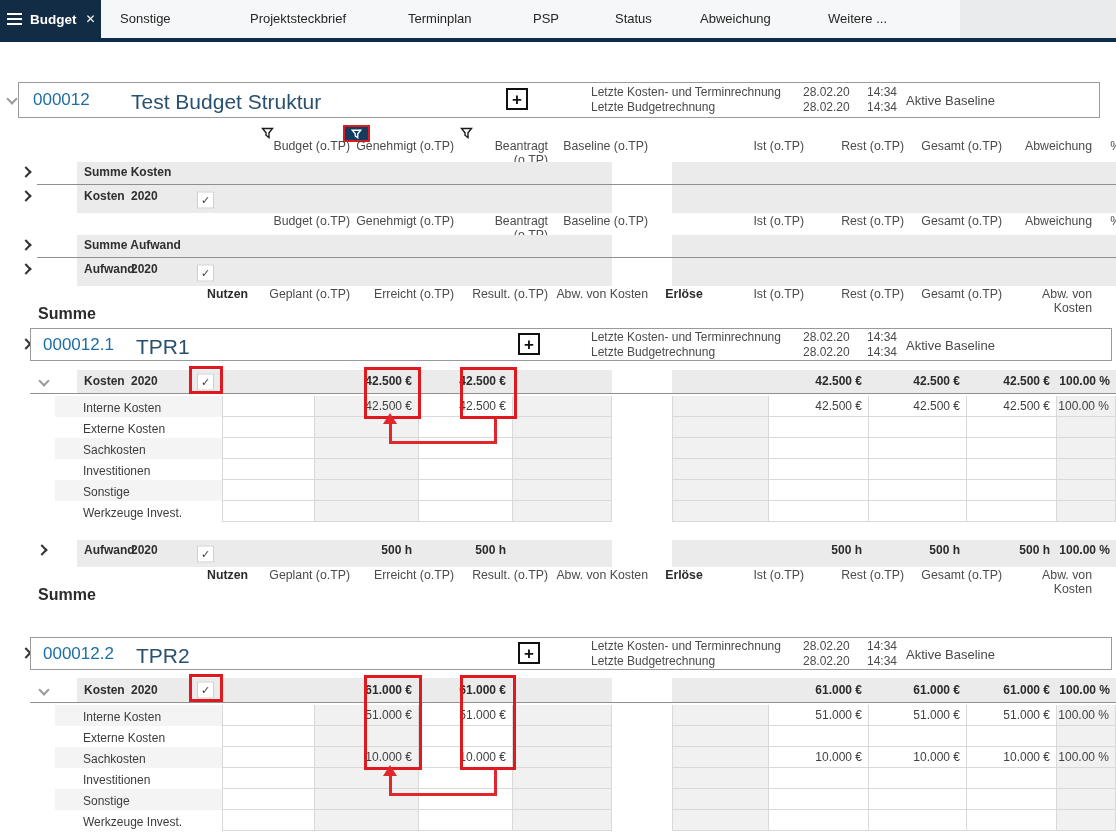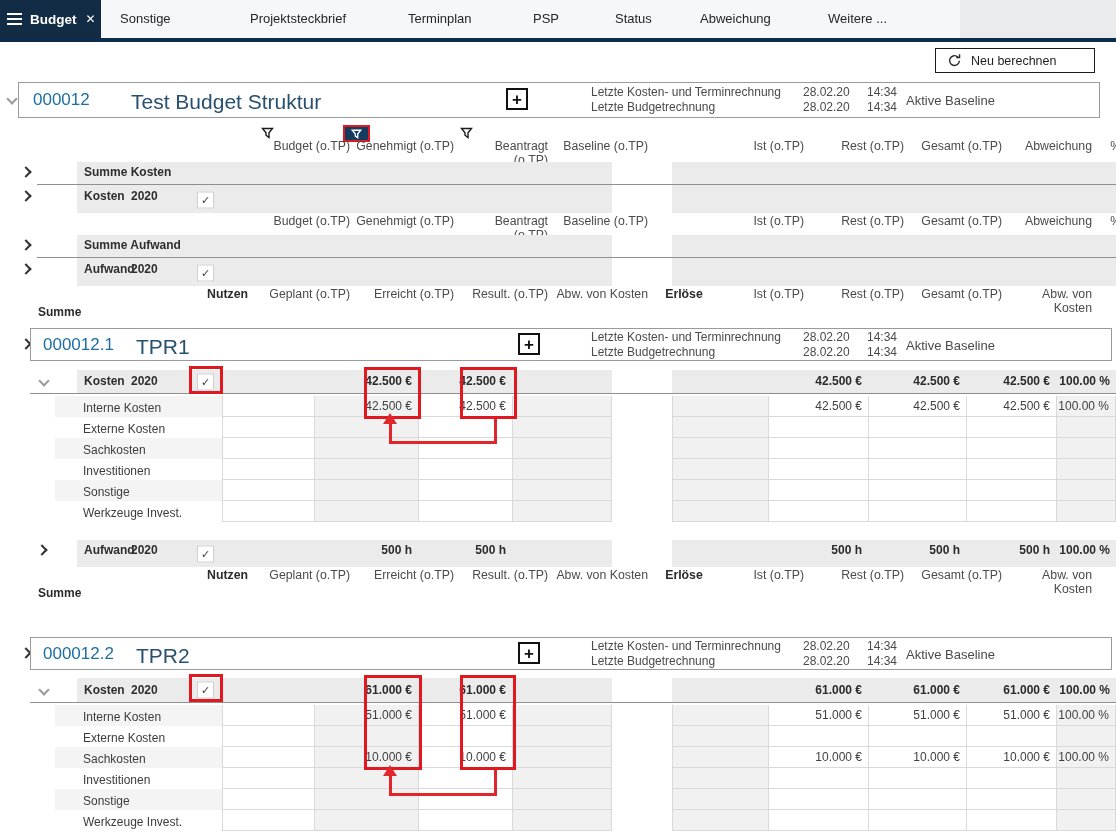--- a/index.html
+++ b/index.html
@@ -64,21 +64,21 @@
 
   .det{height:21px;line-height:21px;}
   .gc{border-left:1px solid #d9d9d9;border-bottom:1px solid #d9d9d9;}
   .det .cba,.det .cpw{border-right:1px solid #d9d9d9;}
   .sh{background:#f1f1f1;}
   .alt .cl{background:#f4f4f4;}
   .dl{padding-left:28px;font-size:12px;color:#3c3c3c;}
   .val{text-align:right;padding-right:6px;font-size:12px;color:#3f3f3f;}
 
   .divider{position:absolute;height:1px;background:#8f8f8f;}
-  .summe{position:absolute;left:38px;font-size:12px;font-weight:bold;color:#2b2b2b;}
+  .summe{position:absolute;left:38px;font-size:16px;font-weight:bold;color:#2b2b2b;}
 
   
   .funnel{position:absolute;}
   .funring{position:absolute;left:343px;top:125px;width:23px;height:13px;border:2px solid #e01920;background:#143c61;display:flex;align-items:center;justify-content:center;}
 
   
   .redbox{position:absolute;border:3px solid #e01920;box-sizing:border-box;z-index:5;}
   .redline{position:absolute;background:#e0272c;z-index:5;}
   .redhead{position:absolute;width:0;height:0;border-left:7px solid transparent;border-right:7px solid transparent;border-bottom:11px solid #e0272c;z-index:5;}
 </style>
@@ -100,27 +100,20 @@
     </div>
     <span class="tab" style="left:120px">Sonstige</span>
     <span class="tab" style="left:250px">Projektsteckbrief</span>
     <span class="tab" style="left:408px">Terminplan</span>
     <span class="tab" style="left:533px">PSP</span>
     <span class="tab" style="left:615px">Status</span>
     <span class="tab" style="left:700px">Abweichung</span>
     <span class="tab" style="left:828px">Weitere ...</span>
   </div>
 
-  <button class="recalc">
-    <svg width="15" height="15" viewBox="0 0 16 16">
-        <path d="M13.2 8.2a5.2 5.2 0 1 1-1.6-3.9" fill="none" stroke="#2a2a2a" stroke-width="1.5"></path>
-        <path d="M13.4 1.2v3.6H9.8" fill="none" stroke="#2a2a2a" stroke-width="1.5"></path>
-      </svg>
-    <span>Neu berechnen</span>
-  </button>
 
   <div class="sec" style="top:82px;height:52px">
     <i class="chd" style="left:8px;top:13px"></i>
     <div class="secbox" style="left:18px;width:1082px;height:36px">
       <span class="sid" style="left:14px;top:7px">000012</span>
       <span class="snm" style="left:112px;top:7px">Test Budget Struktur</span>
       <button class="plus" style="left:487px;top:5px">+</button>
       <div class="meta" style="left:572px;top:2px">
         <div class="mr">
             <span class="ml">Letzte Kosten- und Terminrechnung</span>

